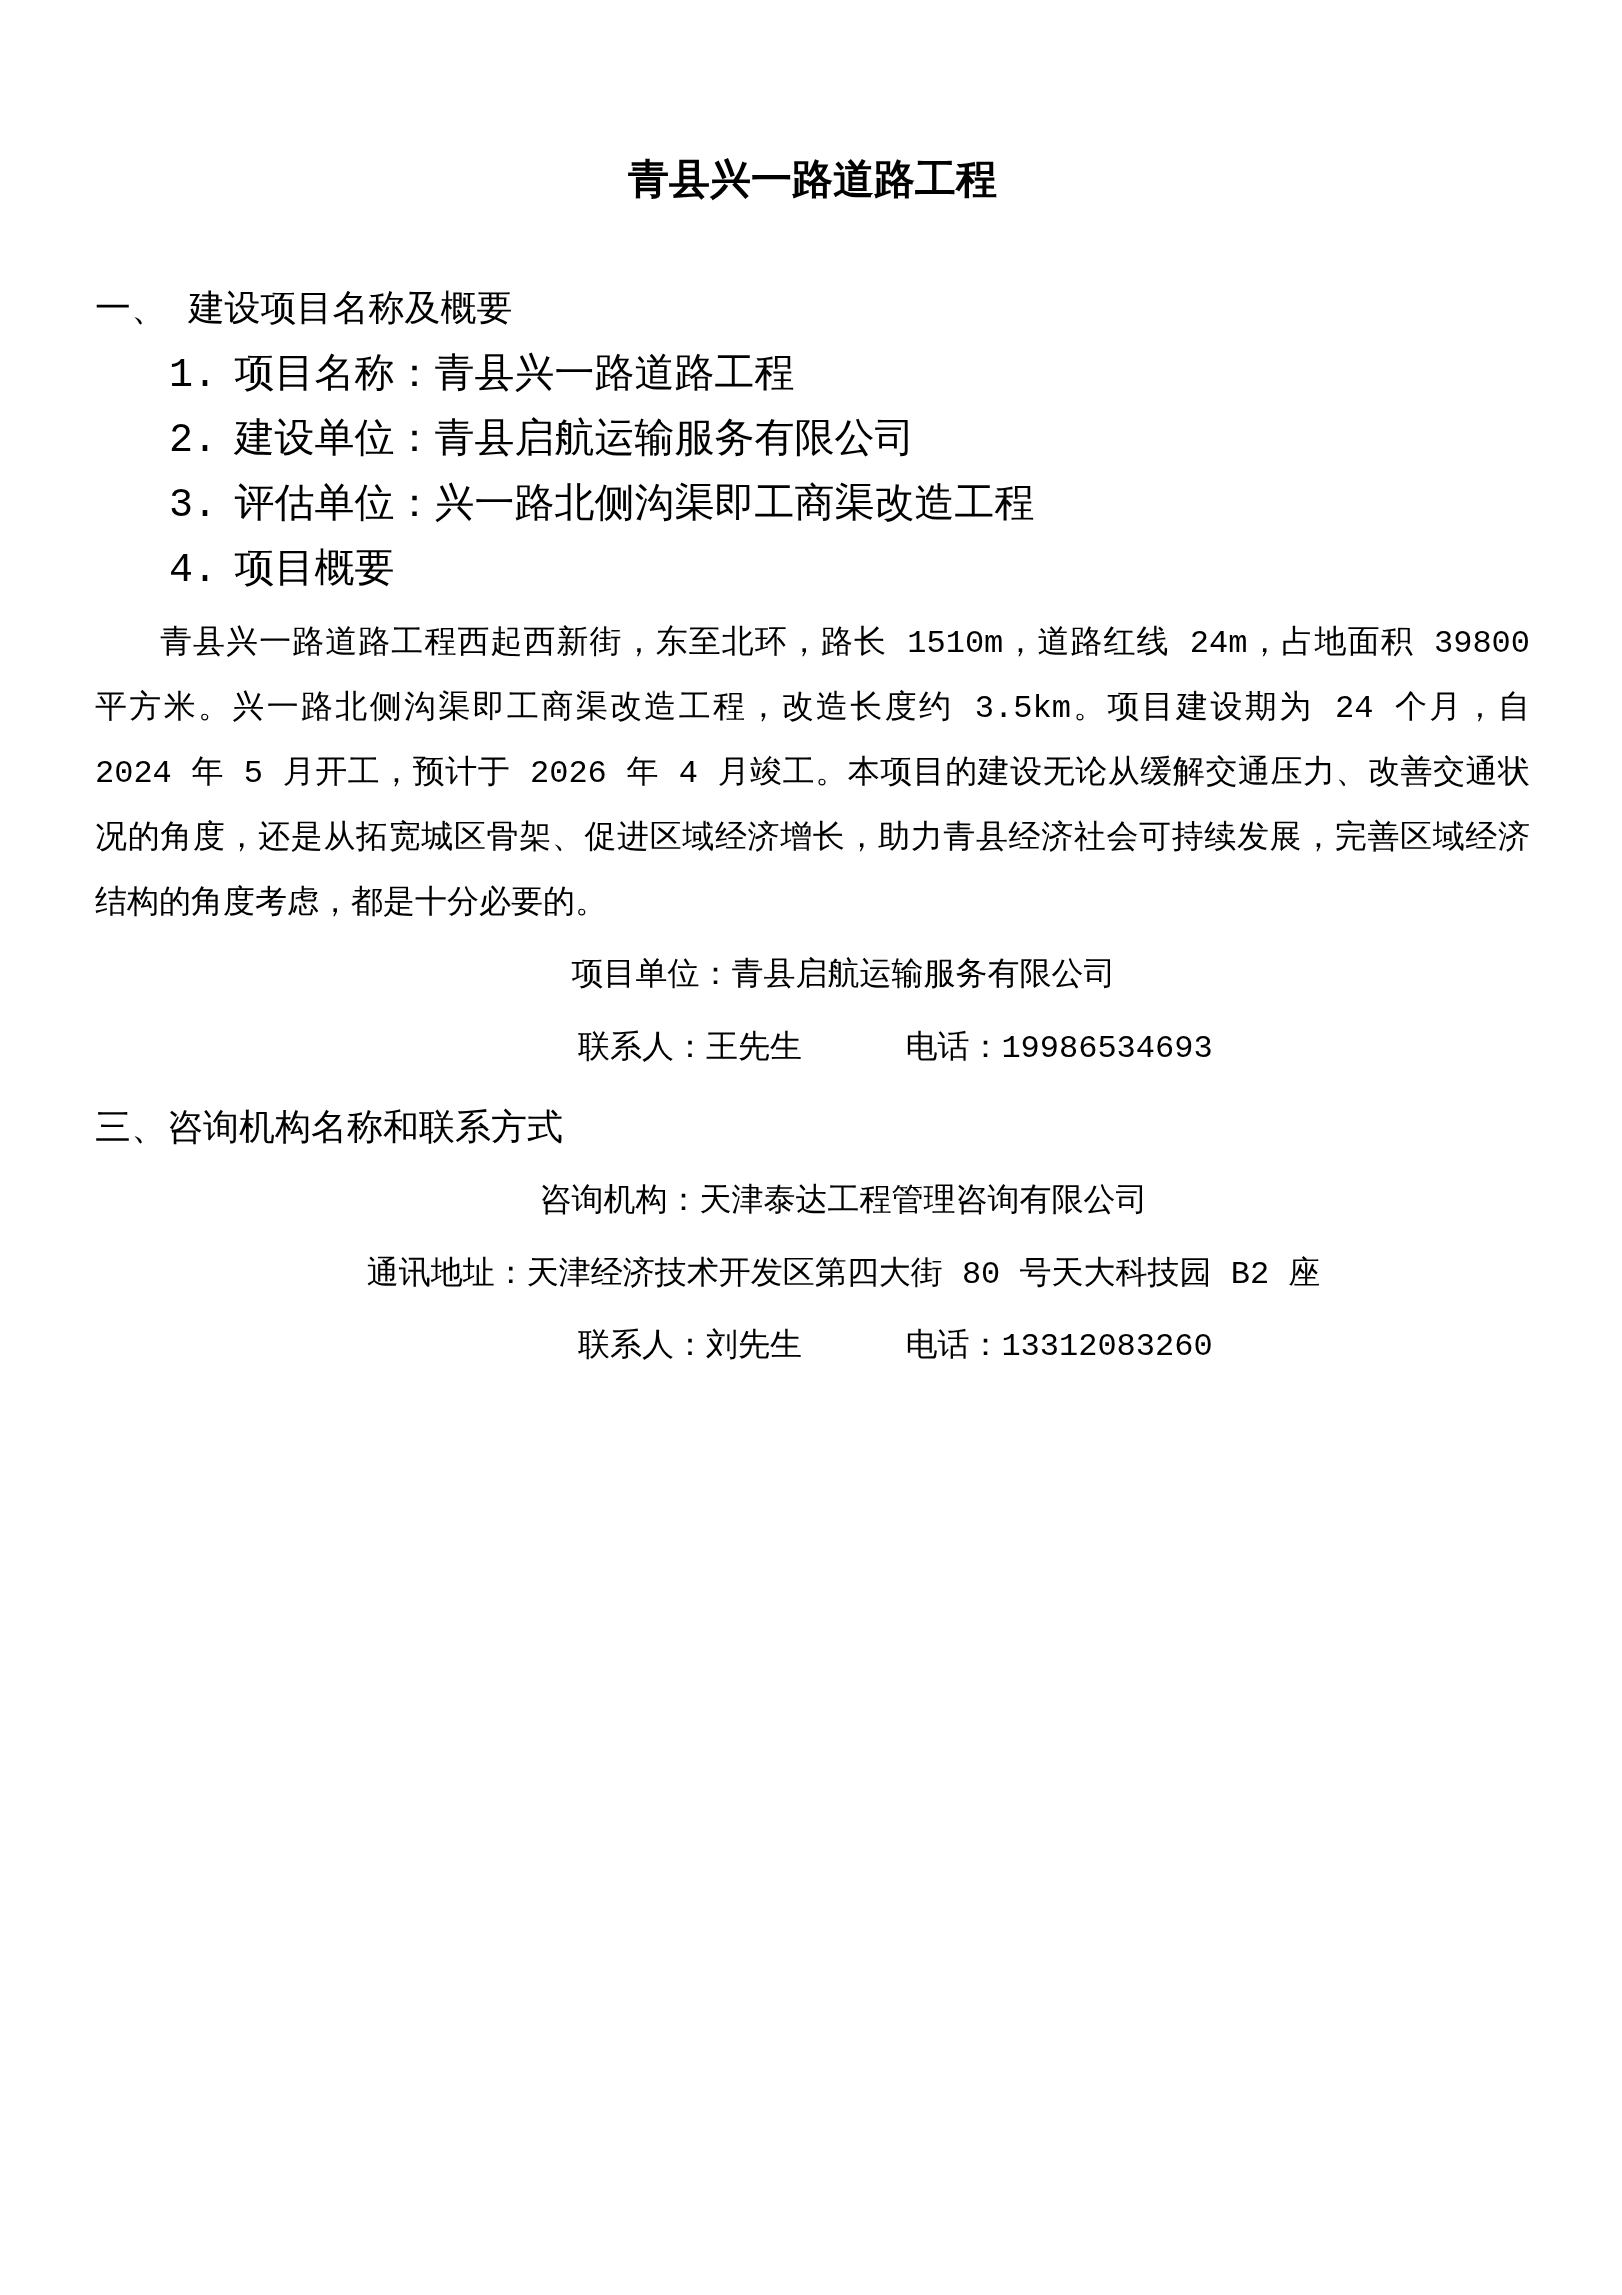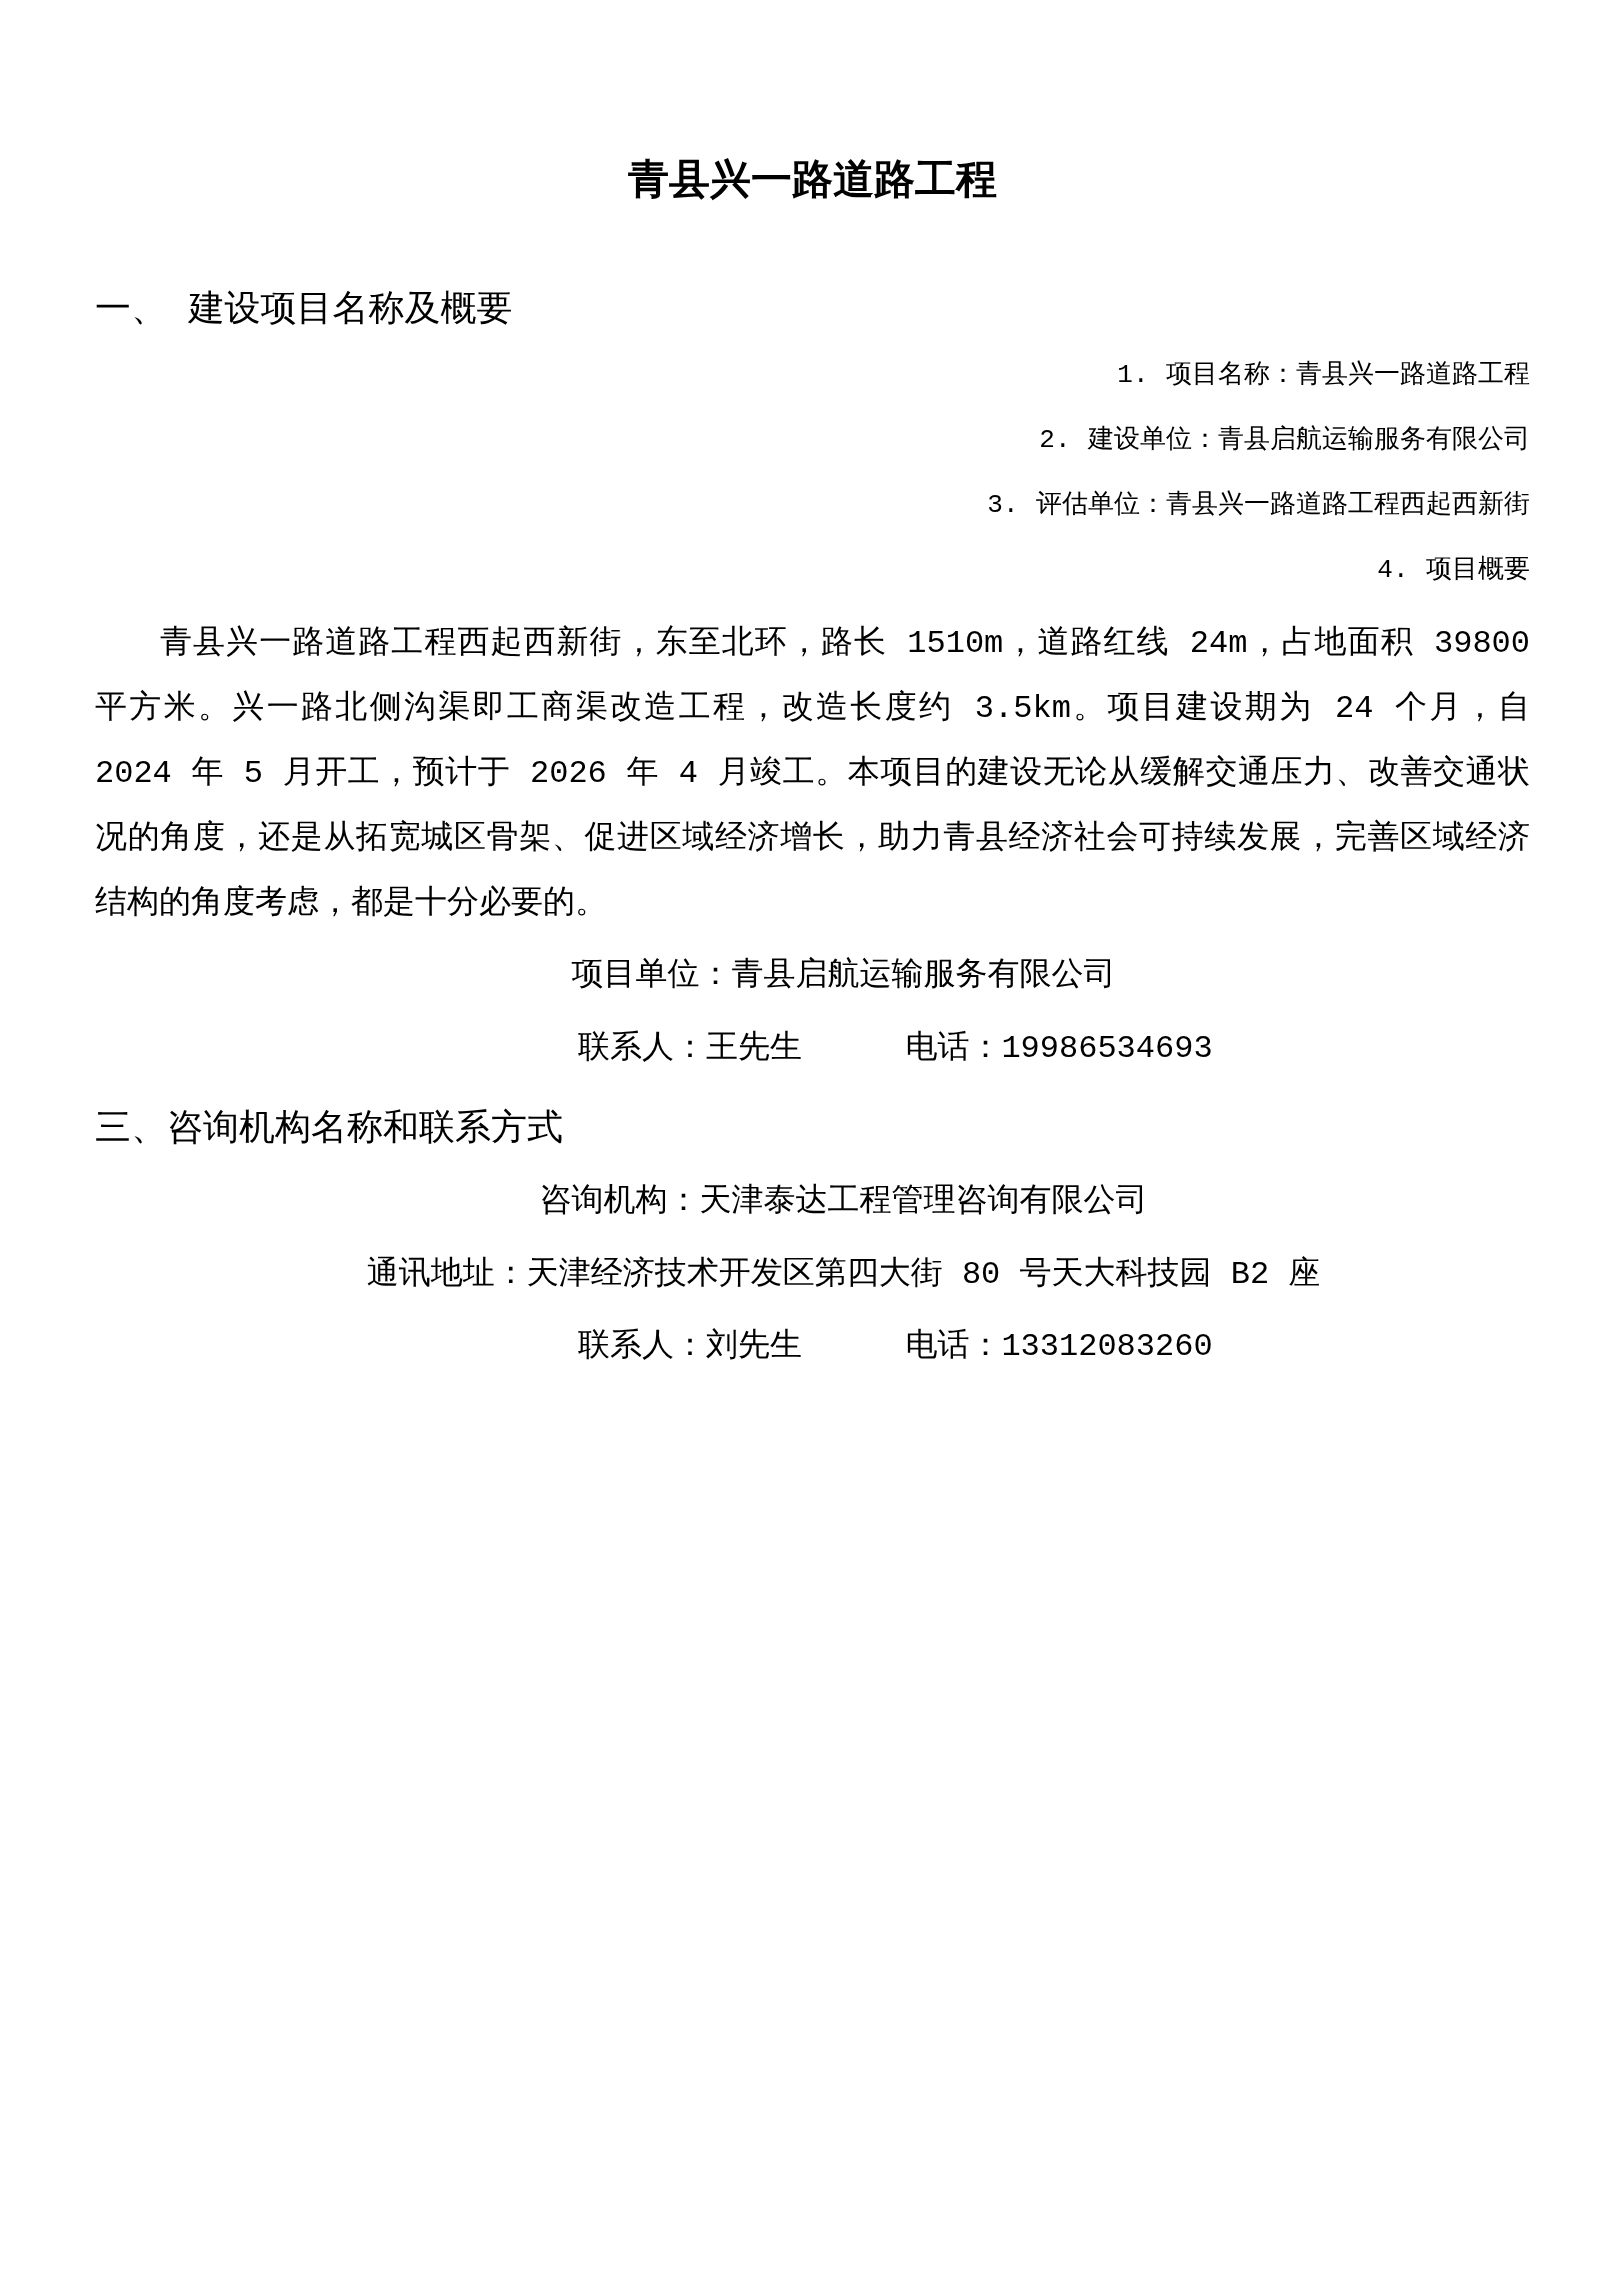--- a/index.html
+++ b/index.html
@@ -30,25 +30,24 @@
   }
   .sec-heading {
     font-size: 36px;
     line-height: 65px;
     white-space: nowrap;
   }
   .h1 { margin-top: 63px; }
   .h2 { margin-top: 22.5px; }
   .h3 { margin-top: 16px; }
   .item {
-    font-size: 26px;
+    font-size: 40px;
     line-height: 65px;
     padding-left: 74px;
     white-space: nowrap;
-    text-align: right;
   }
   .item .num {
     display: inline-block;
     min-width: 27.5px;
     margin-right: 17.5px;
   }
   .para {
     font-size: 32px;
     line-height: 65px;
     text-align: justify;
@@ -78,21 +77,21 @@
 
   <div class="sec-heading h1">一、 建设项目名称及概要</div>
 
   <div class="item">
     <span class="num">1.</span><span>项目名称：青县兴一路道路工程</span>
   </div>
   <div class="item">
     <span class="num">2.</span><span>建设单位：青县启航运输服务有限公司</span>
   </div>
   <div class="item">
-    <span class="num">3.</span><span>评估单位：青县兴一路道路工程西起西新街</span>
+    <span class="num">3.</span><span>评估单位：兴一路北侧沟渠即工商渠改造工程</span>
   </div>
   <div class="item">
     <span class="num">4.</span><span>项目概要</span>
   </div>
 
   <p class="para first">青县兴一路道路工程西起西新街，东至北环，路长 1510m，道路红线 24m，占地面积 39800 平方米。兴一路北侧沟渠即工商渠改造工程，改造长度约 3.5km。项目建设期为 24 个月，自 2024 年 5 月开工，预计于 2026 年 4 月竣工。本项目的建设无论从缓解交通压力、改善交通状况的角度，还是从拓宽城区骨架、促进区域经济增长，助力青县经济社会可持续发展，完善区域经济结构的角度考虑，都是十分必要的。</p>
 
   <div class="contact-line">项目单位：青县启航运输服务有限公司</div>
   <div class="contact-line contact-split">
     <span class="person">联系人：王先生</span><span>电话：19986534693</span>

